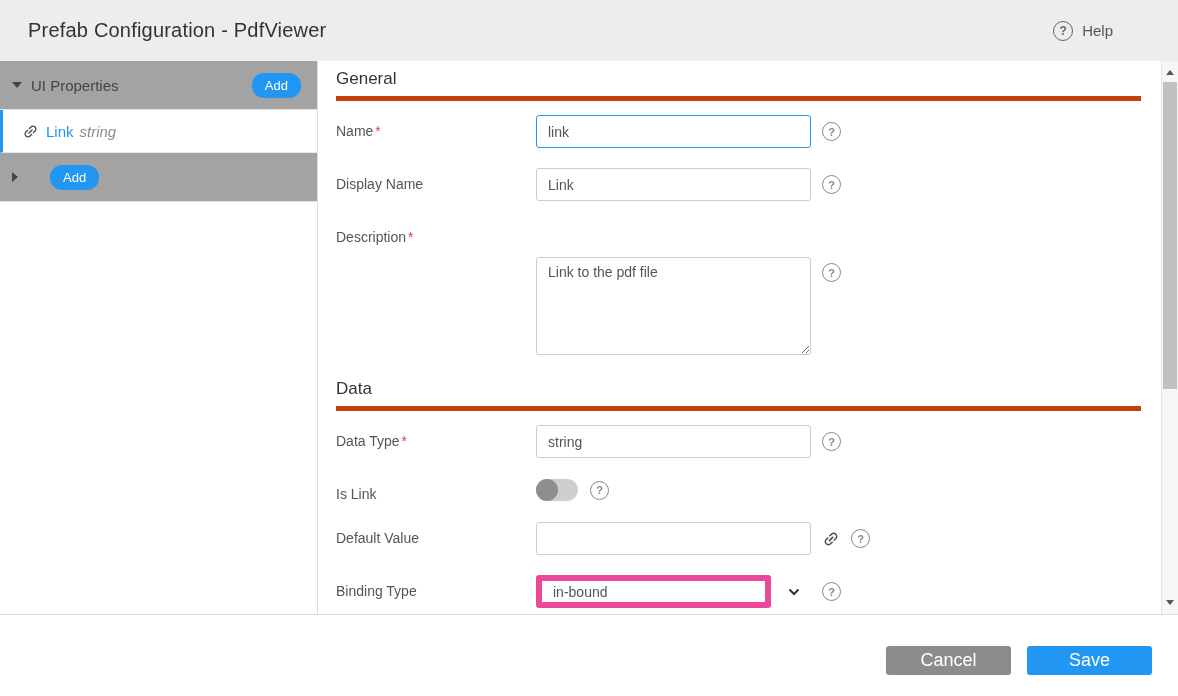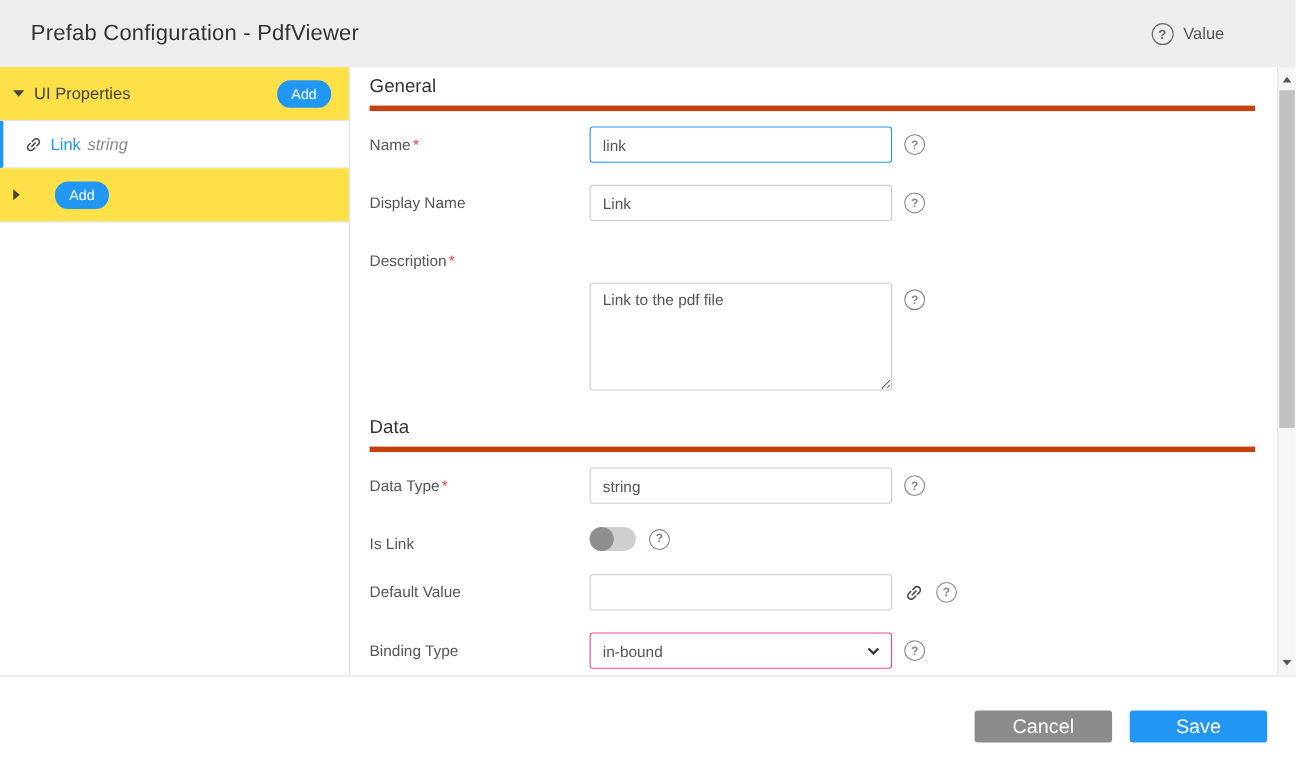--- a/index.html
+++ b/index.html
@@ -38,21 +38,21 @@
     border-left:1px solid #d8d8d8; border-right:1px solid #d8d8d8;
     margin-bottom:-1px;
   }
 
   
   .body-row { flex:1 1 auto; display:flex; min-height:0; }
 
   
   .sidebar { width:318px; flex:0 0 auto; border-right:1px solid #ddd; background:#fff; display:flex; flex-direction:column; }
   .group-row {
-    height:49px; background:#fde047; border-bottom:1px solid #e2e2e2;
+    height:49px; background:#a3a3a3; border-bottom:1px solid #e2e2e2;
     display:flex; align-items:center; padding:0 16px 0 12px; cursor:pointer;
   }
   .caret-down { width:0; height:0; border-left:5px solid transparent; border-right:5px solid transparent; border-top:6px solid #444; }
   .caret-right { width:0; height:0; border-top:5px solid transparent; border-bottom:5px solid transparent; border-left:6px solid #444; }
   .group-label { font-size:15px; color:#444; margin-left:9px; flex:1; }
   .add-btn {
     background:#2196f3; color:#fff; border:none; border-radius:12px;
     font-size:13px; padding:5px 13px; cursor:pointer; font-family:Liberation Sans, sans-serif;margin-left:32px;
   }
   .prop-item {
@@ -90,21 +90,21 @@
     width:275px; height:98px; border:1px solid #ccc; border-radius:3px;
     padding:6px 11px; font-size:14px; color:#555; font-family:inherit;
     resize:both; outline:none;
   }
   .toggle { width:42px; height:22px; background:#cfcfcf; border-radius:11px; position:relative; cursor:pointer; }
   .toggle-knob { position:absolute; left:0; top:0; width:22px; height:22px; border-radius:50%; background:#8e8e8e; }
   .toggle + .field-help { margin-left:12px; }
   .bind-icon { margin-left:11px; cursor:pointer; display:flex; }
   .select-wrap { position:relative; width:275px; }
   select.sel {
-    width:275px; height:33px; border:1px solid #ec4899; border-radius:3px;
+    width:235px; height:33px; border:6px solid #ec4899; border-radius:3px;
     padding:0 28px 0 11px; font-size:14px; color:#555; font-family:inherit;
     background:#fff; outline:none; -webkit-appearance:none; appearance:none;
   }
   .sel-chevron { position:absolute; right:11px; top:13px; pointer-events:none; display:flex; }
 
   
   .scrollbar { width:17px; flex:0 0 auto; background:#f6f6f6; border-left:1px solid #e4e4e4; position:relative; }
   .sb-up { position:absolute; top:9px; left:4px; width:0; height:0;
     border-left:4px solid transparent; border-right:4px solid transparent; border-bottom:5px solid #555; cursor:pointer; }
   .sb-thumb { position:absolute; top:21px; left:1px; width:14px; height:307px; background:#c1c1c1; cursor:grab; }
@@ -126,21 +126,21 @@
 </style>
 </head>
 <body>
 
 <div class="app">
 
   <div class="header">
     <div class="header-title">Prefab Configuration - PdfViewer</div>
     <div class="help-group">
       <span class="help-circle">?</span>
-      <span class="help-label">Value</span>
+      <span class="help-label">Help</span>
     </div>
   </div>
 
 
   <div class="body-row">
 
     <div class="sidebar">
       <div class="group-row">
         <span class="caret-down"></span>
         <span class="group-label">UI Properties</span>

